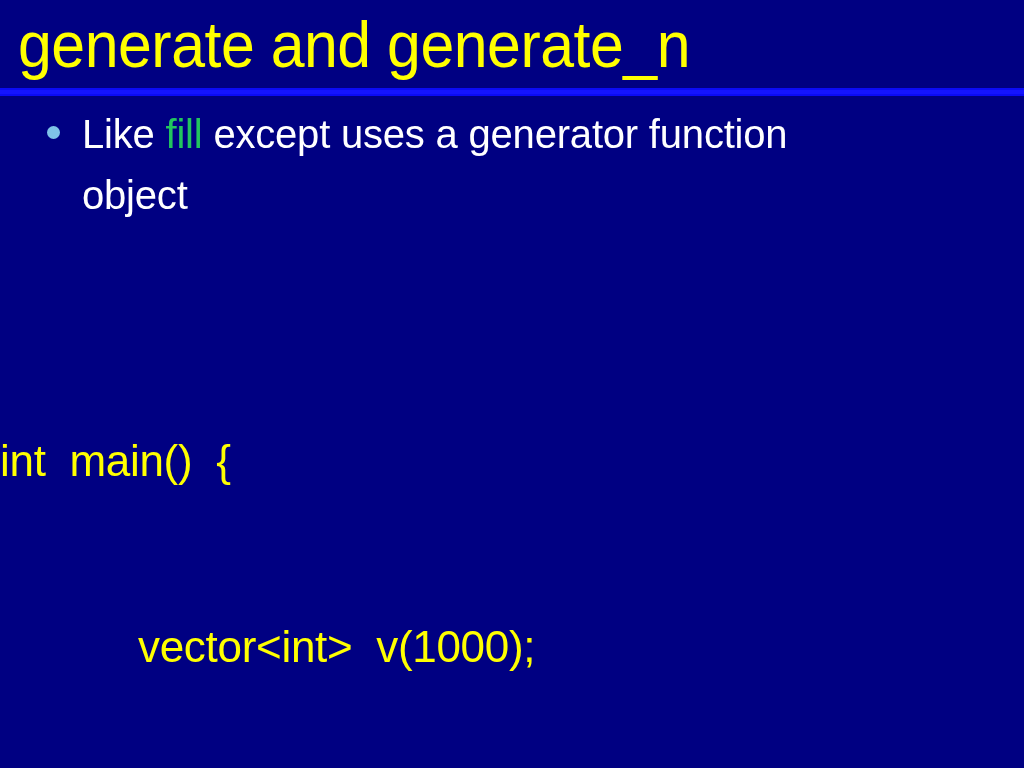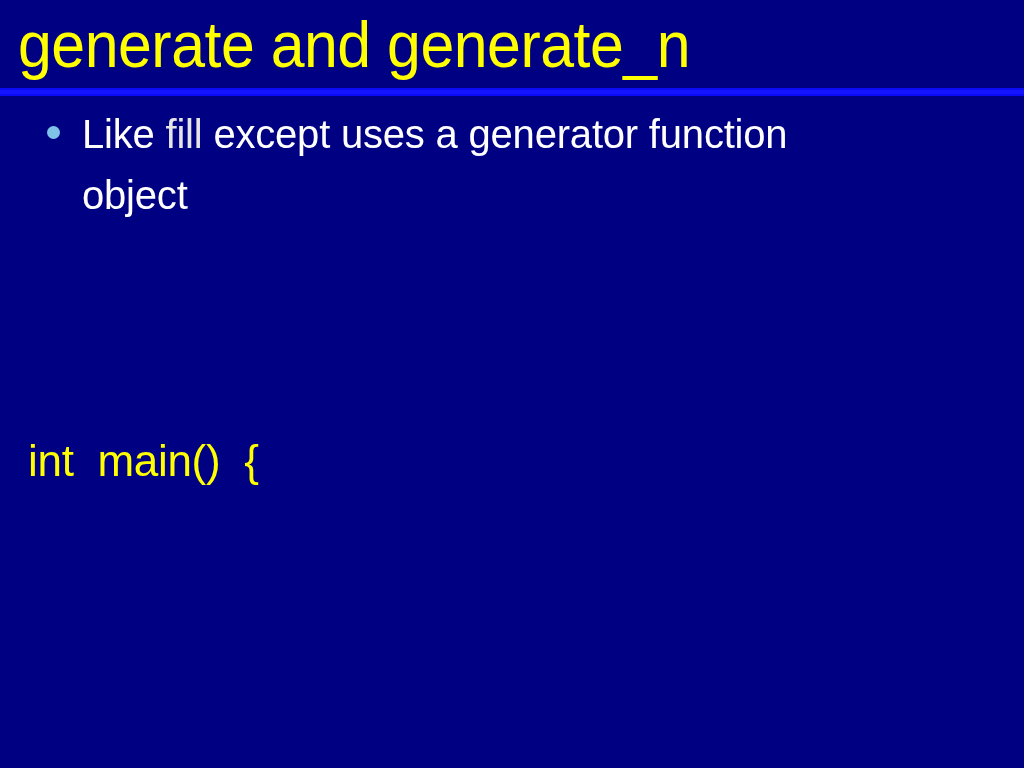--- a/index.html
+++ b/index.html
@@ -105,44 +105,45 @@
     font-size: 44px;
     line-height: 62px;
     letter-spacing: -0.3px;
     white-space: pre;
   }
   .code-line {
     height: 62px;
     white-space: pre;
     overflow: visible;
   }
-  .code-line.ind0 { padding-left: 28px; }
+  .code-line.ind0 { }
   .code-line.ind1 { padding-left: 138px; }
 </style>
 </head>
 <body style="background: rgb(0, 0, 130);">
 
 <div class="slide" style="background: rgb(0, 0, 130);">
 
   <div class="title-area">
     <div class="slide-title" style="color: rgb(255, 255, 0);">generate and generate_n</div>
     <div class="title-rule">
       <div class="rule-hi" style="background: rgb(20, 20, 255);"></div>
     </div>
   </div>
 
   <div class="bullet-block">
     <div class="bullet-row">
       <span class="bullet-dot" style="background: rgb(127, 195, 232);"></span>
-      <div class="bullet-text" style="color: rgb(255, 255, 255);"><span>Like </span><span class="kw-yellow" style="color: #e5e5e5;">fill</span><span> except uses a generator function object</span></div>
+      <div class="bullet-text" style="color: rgb(255, 255, 255);"><span>Like </span><span class="kw-yellow" style="color: #22c55e;">fill</span><span> except uses a generator function object</span></div>
     </div>
   </div>
 
   <div class="code-block" style="color: rgb(255, 255, 0);">
     <div class="code-line ind0">int  main()  {</div>
+    <div class="code-line ind1">vector&lt;int&gt;  v(1000);</div>
     
     
     
     
     
   </div>
 
 </div>
 
 </body></html>

